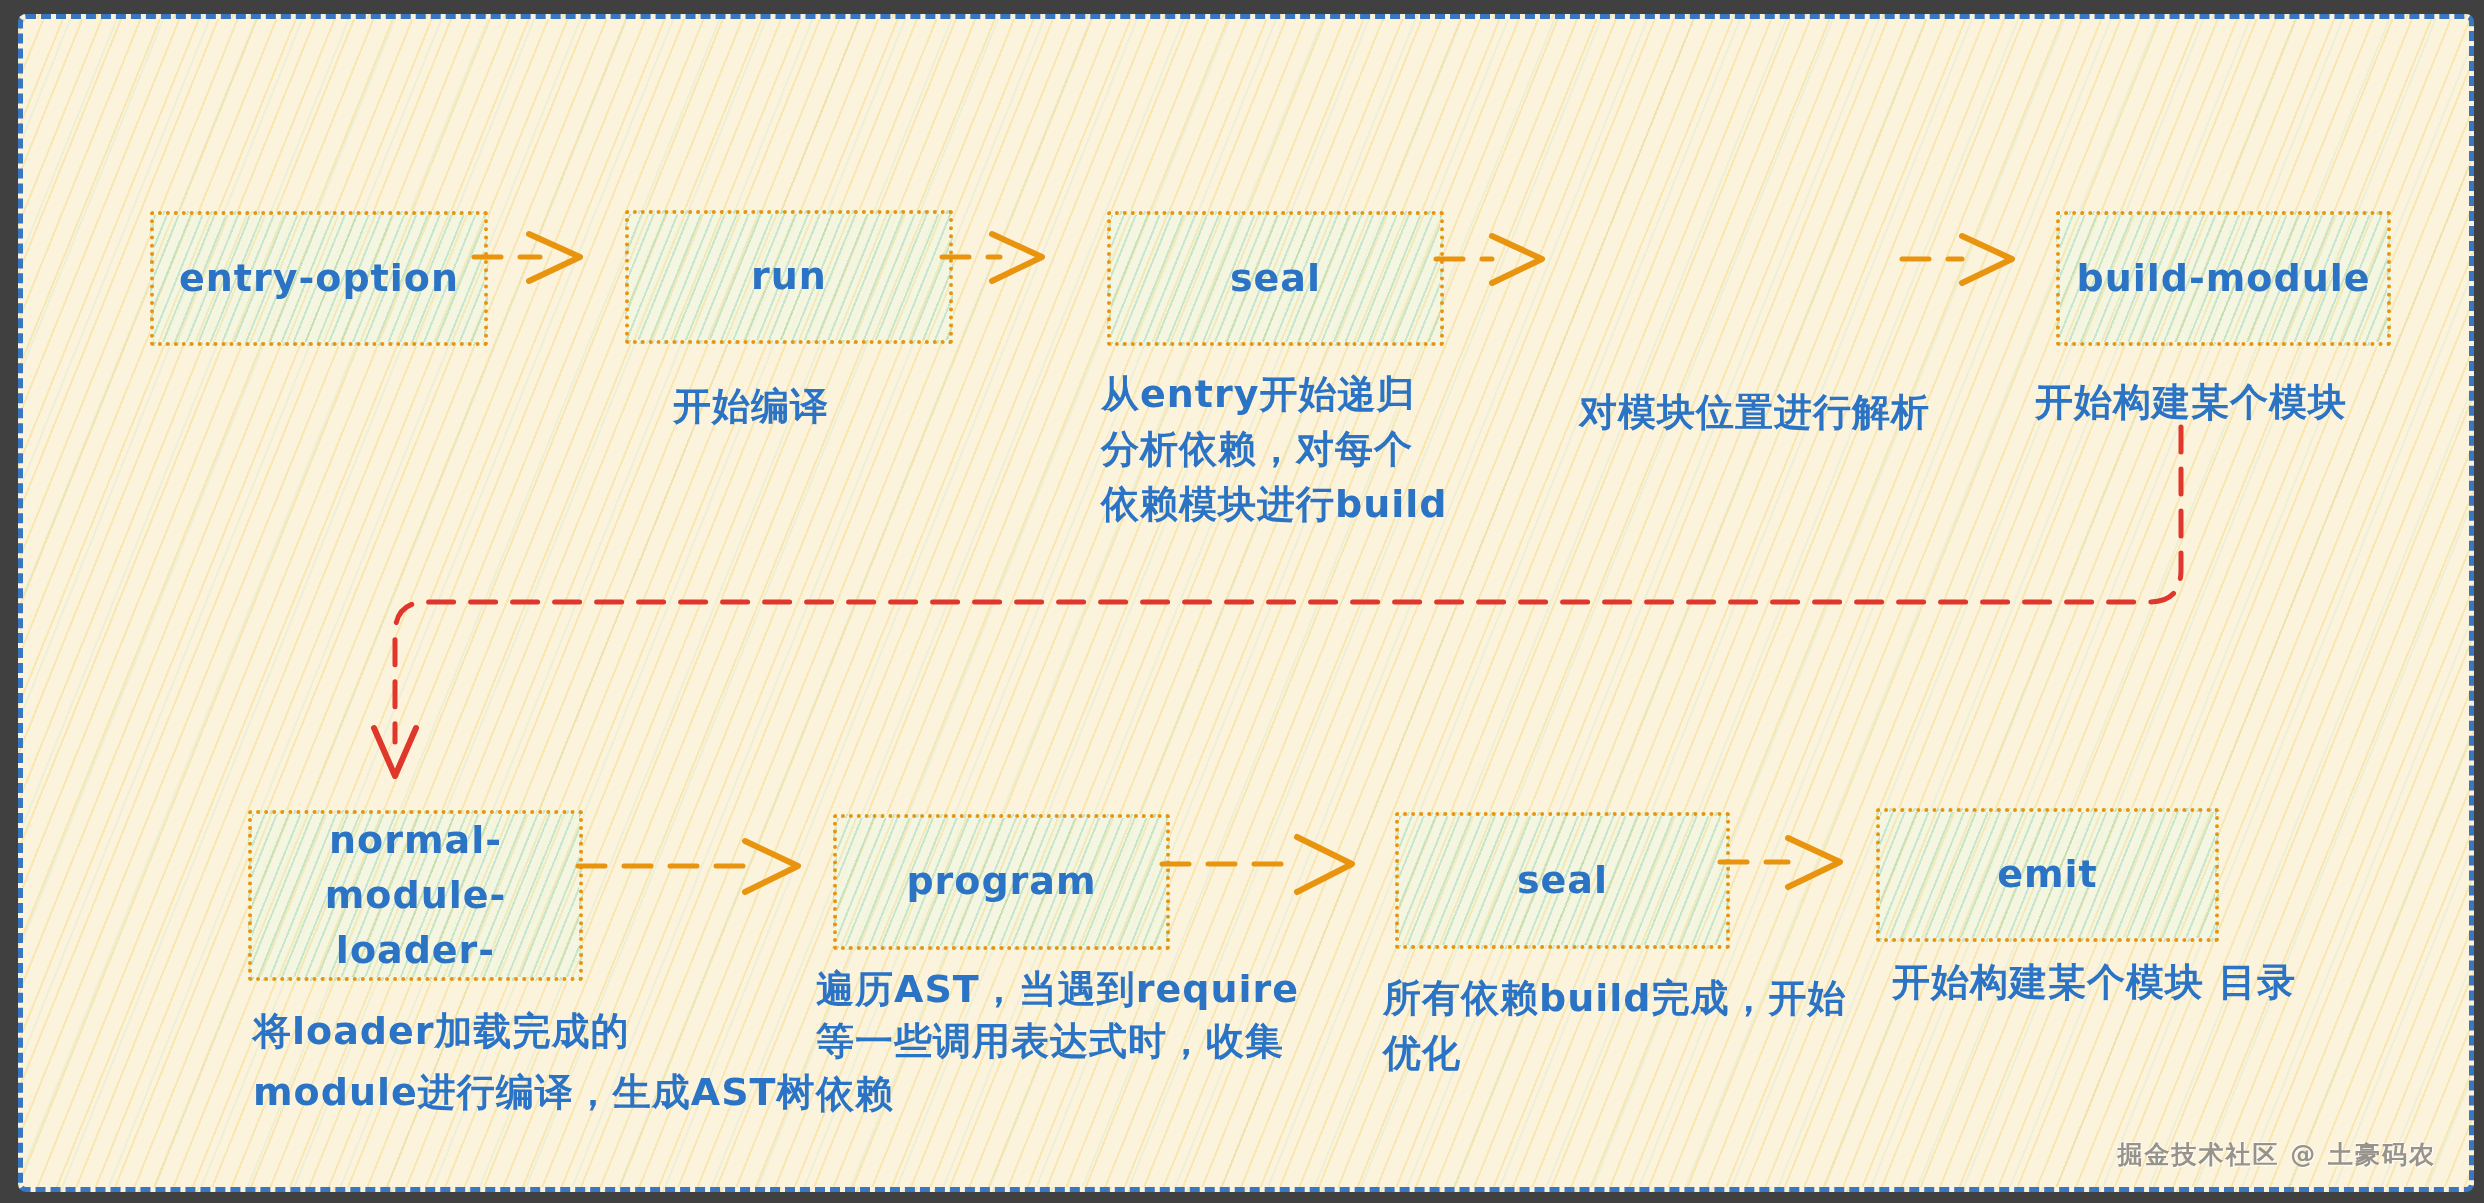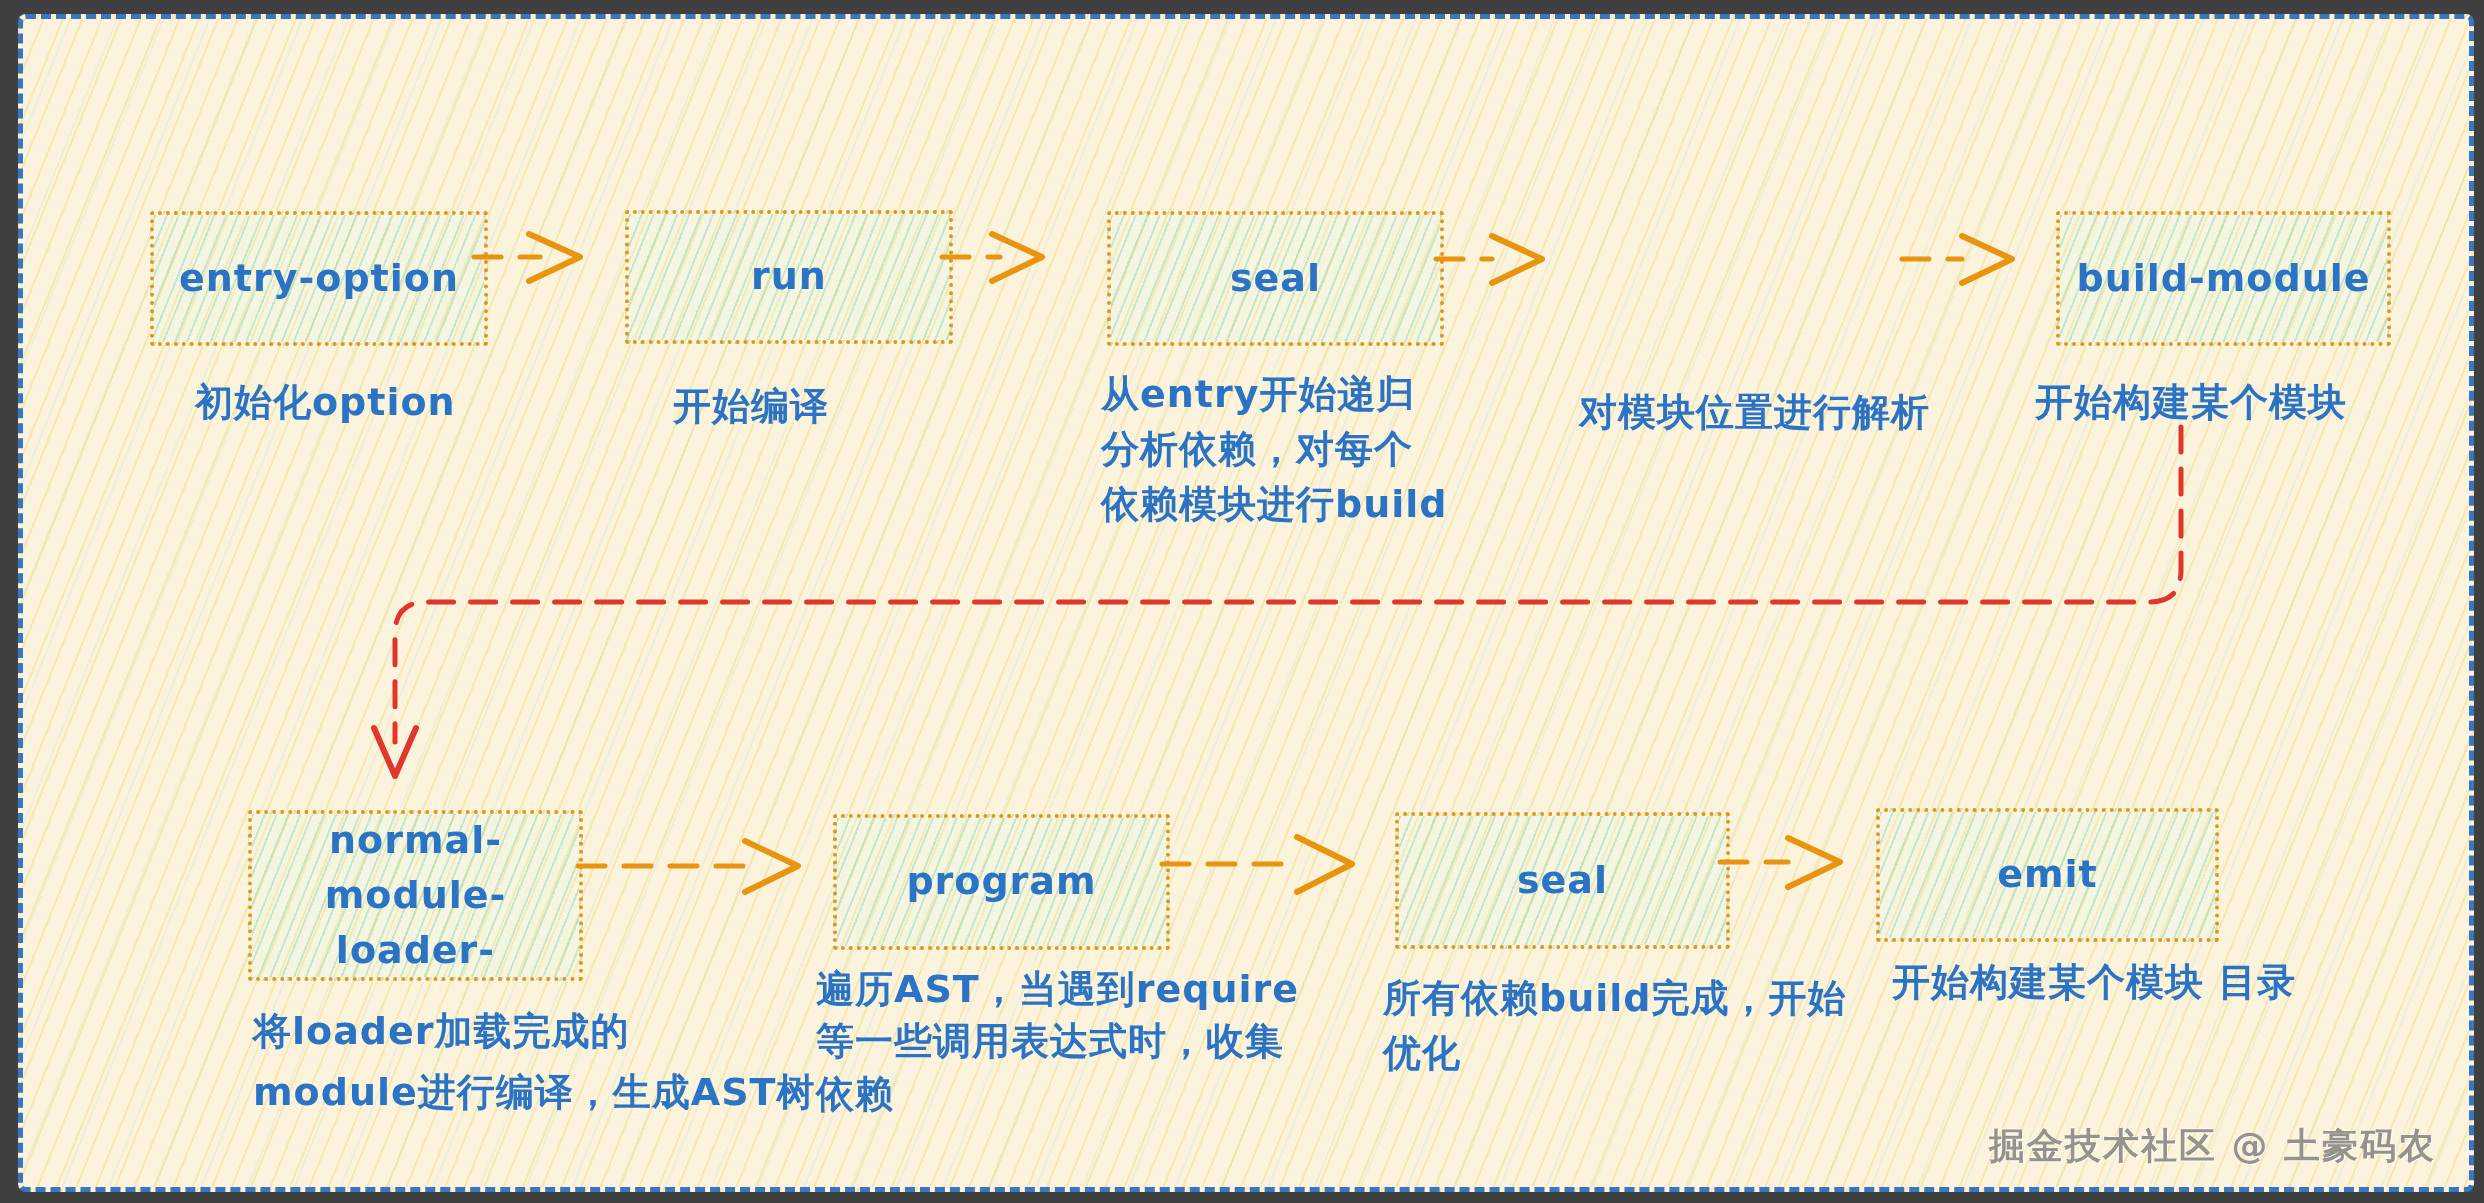--- a/index.html
+++ b/index.html
@@ -55,21 +55,21 @@
   .d7{left:793px;top:944px;line-height:1.38}
   .d8{left:1360px;top:952px}
   .d9{left:1869px;top:936px}
   .edges{position:absolute;left:0;top:0;pointer-events:none}
   .dash{fill:none;stroke-width:5;stroke-linecap:round}
   .od{stroke-dasharray:27 19}
   .rd{stroke-dasharray:25 17}
   .head{fill:none;stroke-width:6;stroke-linecap:round;stroke-linejoin:round}
   .watermark{
     position:absolute;right:48px;bottom:32px;
-    color:#97938A;font-size:36px;font-weight:bold;letter-spacing:2px;
+    color:#97938A;font-size:25px;font-weight:bold;letter-spacing:2px;
     text-shadow:1px 1px 0 rgba(255,255,255,0.9), -1px -1px 0 rgba(255,255,255,0.55);
   }
 </style>
 </head>
 <body>
 
 <div class="stage">
   <div class="canvas">
 
     <div class="box b1">
@@ -93,21 +93,20 @@
     <div class="box b7">
       <span class="lbl">program</span>
     </div>
     <div class="box b9">
       <span class="lbl">emit</span>
     </div>
     <div class="box b8">
       <span class="lbl">seal</span>
     </div>
 
-    <div class="desc d1">初始化option</div>
     <div class="desc d2">开始编译</div>
     <div class="desc d3">从entry开始递归
 分析依赖，对每个
 依赖模块进行build</div>
     <div class="desc d4">对模块位置进行解析</div>
     <div class="desc d5">开始构建某个模块</div>
     <div class="desc d6">将loader加载完成的
 module进行编译，生成AST树</div>
     <div class="desc d7">遍历AST，当遇到require
 等一些调用表达式时，收集

